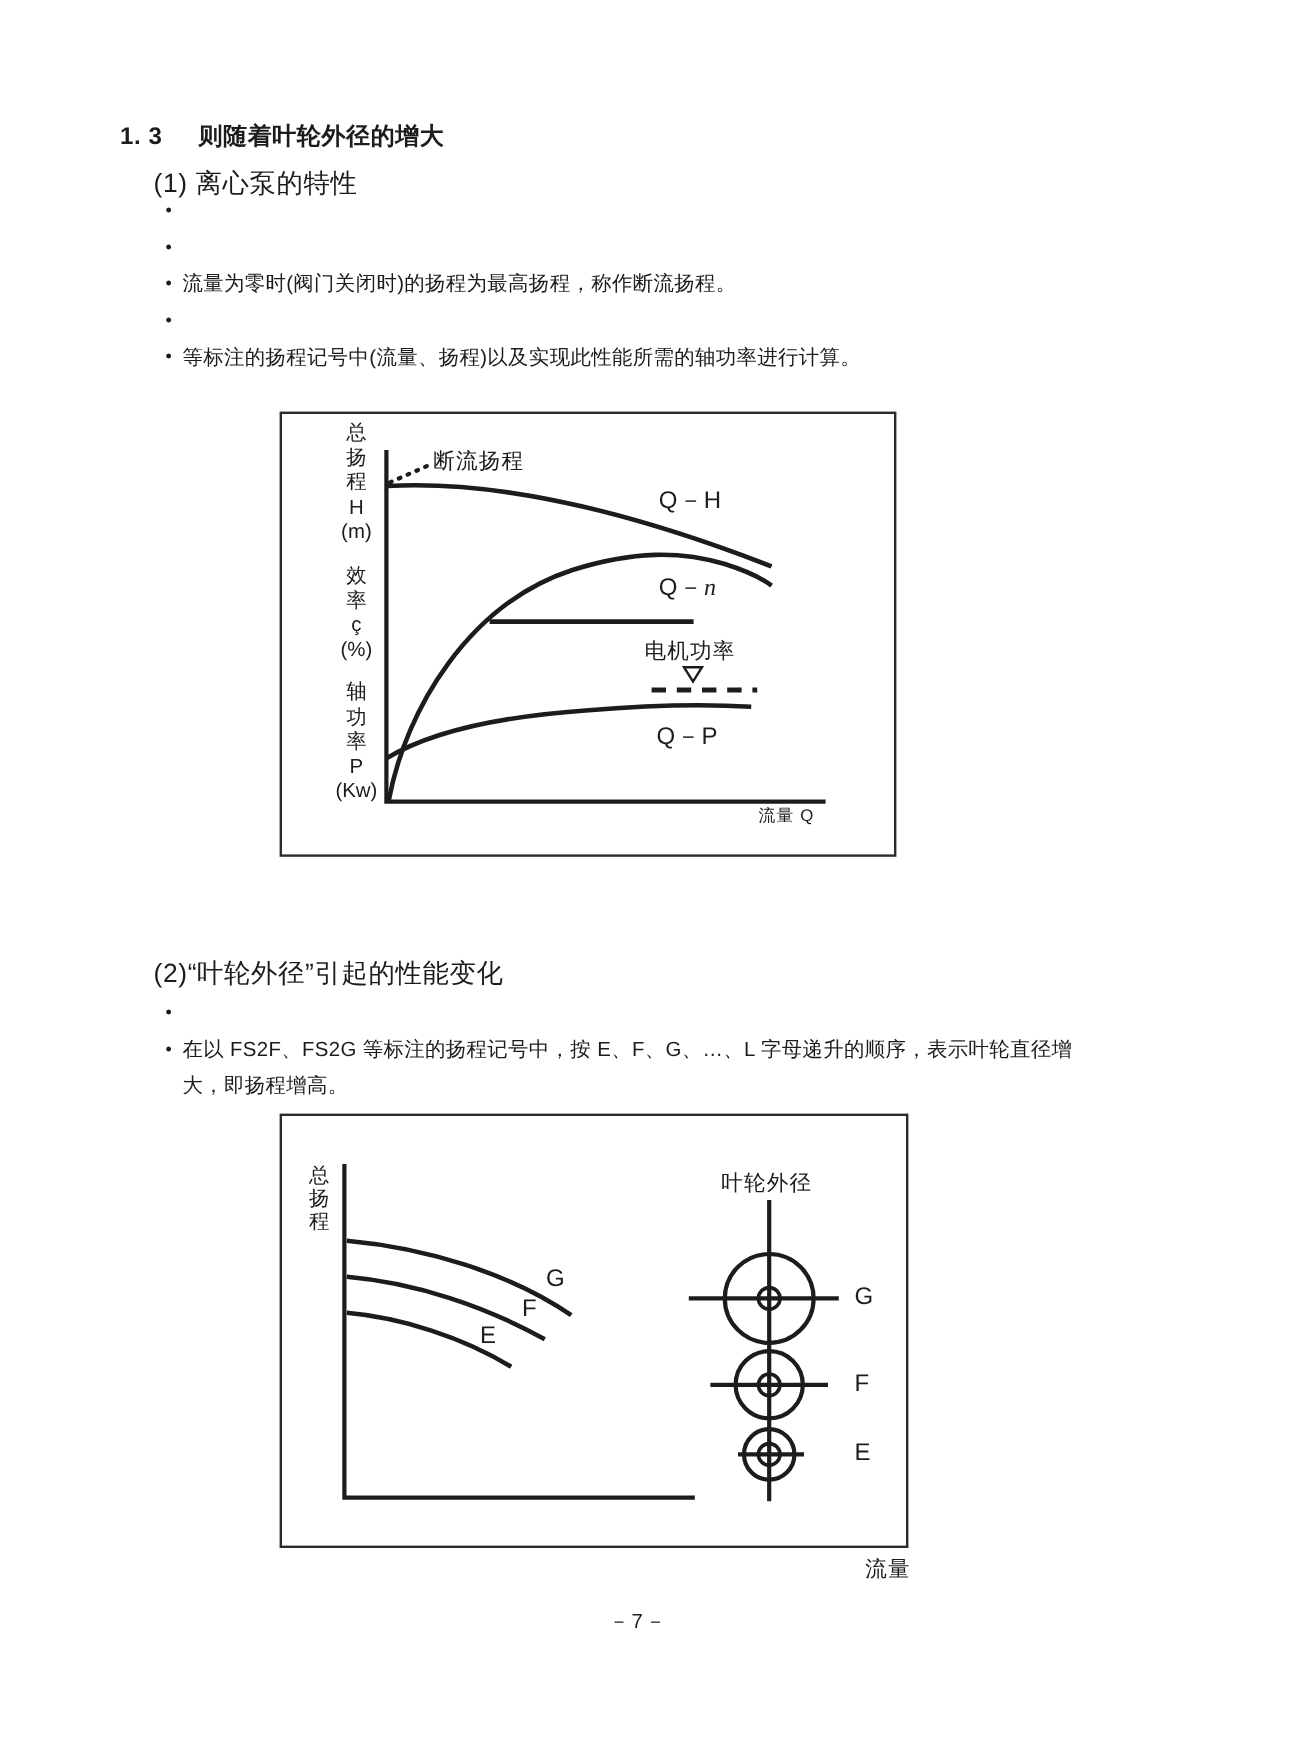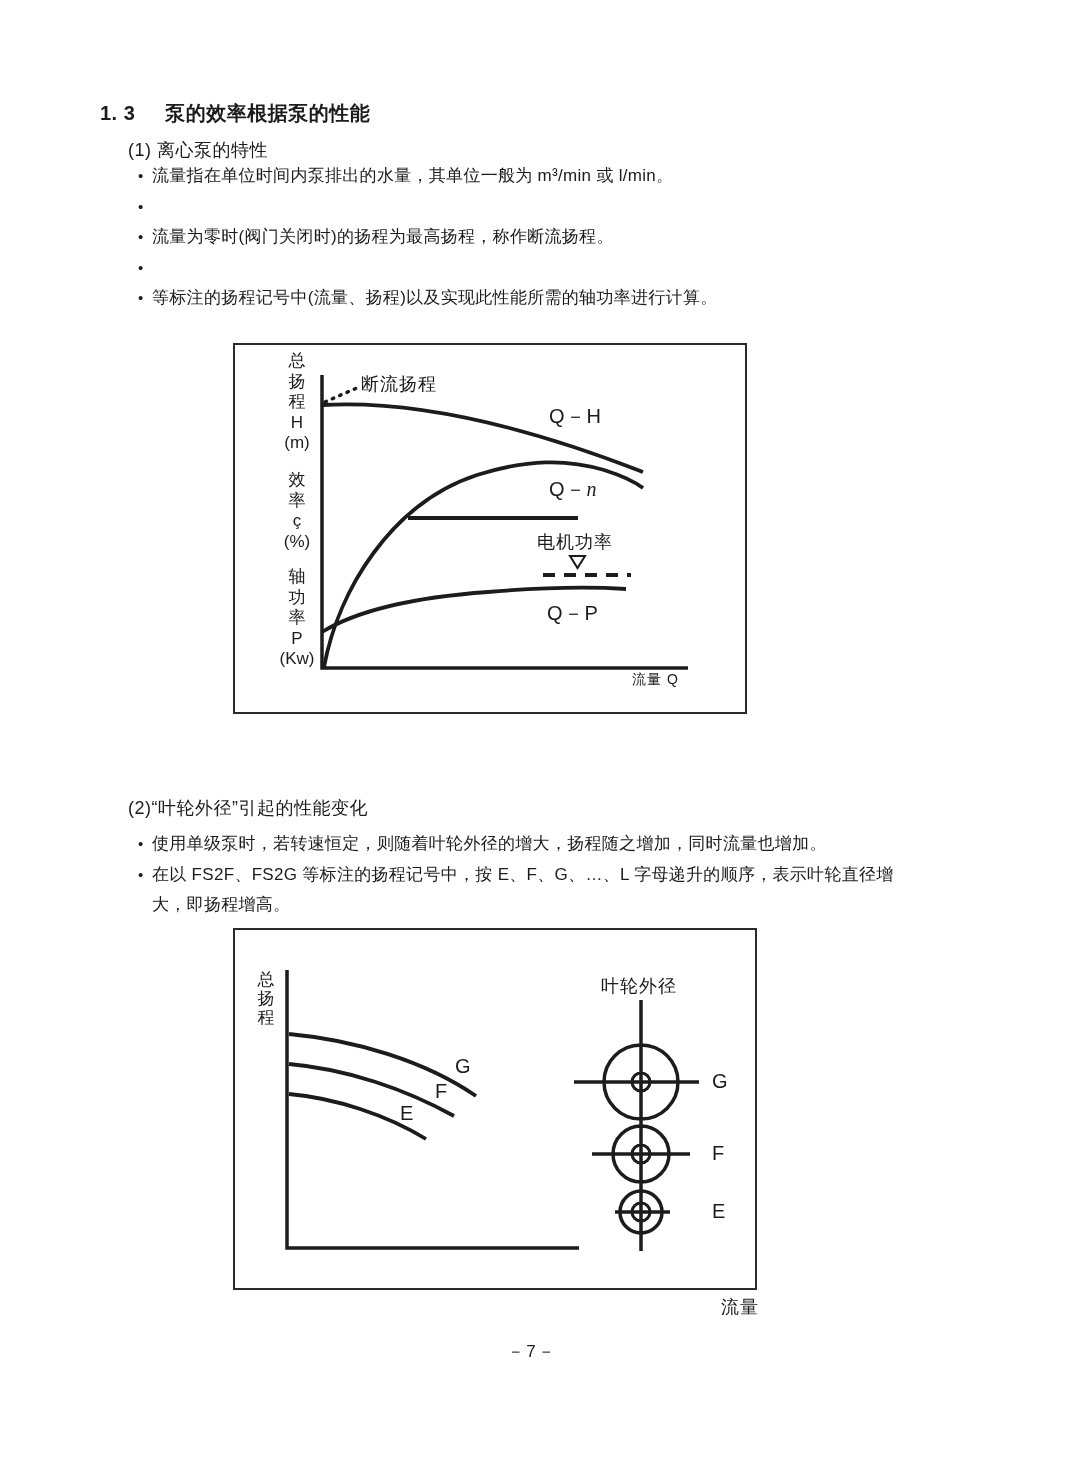--- a/index.html
+++ b/index.html
@@ -5,21 +5,21 @@
   html,body{margin:0;padding:0;}
   body{
     width:1080px;height:1466px;position:relative;background:#ffffff;
     font-family:"Liberation Sans","DejaVu Sans",sans-serif;color:#1c1c1c;
     overflow:hidden;
   }
   .abs{position:absolute;}
   
   .doc-title{left:100px;top:100px;font-size:20px;font-weight:bold;letter-spacing:.5px;white-space:nowrap;}
   .doc-title .num{margin-right:30px;}
-  .sub-heading{font-size:18px;letter-spacing:.5px;white-space:nowrap;}
+  .sub-heading{font-size:22px;letter-spacing:.5px;white-space:nowrap;}
   .sh1{left:128px;top:138px;}
   .sh2{left:128px;top:796px;}
   .bullets{display:block;}
   .b1{left:138px;top:161px;width:900px;}
   .b2{left:138px;top:829px;width:900px;}
   .bullet-row{display:flex;align-items:flex-start;}
   .bullet-row .dot{flex:0 0 14px;font-size:15px;line-height:30.5px;}
   .bullet-row .bt{font-size:17px;line-height:30.5px;white-space:pre-line;letter-spacing:.3px;}
   
   .chart-box{border:2px solid #2b2b2b;background:#fff;box-sizing:border-box;}
@@ -32,29 +32,28 @@
   .clabel .ital{font-style:italic;font-family:"Liberation Serif","DejaVu Serif",serif;}
   .small-note{font-size:18px;white-space:nowrap;letter-spacing:1px;}
   .xlab{font-size:14px;white-space:nowrap;letter-spacing:1px;}
   .flow2{left:721px;top:1295px;font-size:18px;letter-spacing:1px;}
   .page-num{left:482px;top:1340px;width:100px;text-align:center;font-size:17px;letter-spacing:2px;}
 </style>
 </head>
 <body>
 
 <div class="abs doc-title">
-  <span class="num">1. 3</span><span>泵的效率根据泵的性能</span>
+  <span class="num">1. 3</span><span>则随着叶轮外径的增大</span>
 </div>
 
 <div class="abs sub-heading sh1">(1) 离心泵的特性</div>
 
 <div class="abs bullets b1">
   <div class="bullet-row">
     <span class="dot">•</span>
-    <span class="bt">流量指在单位时间内泵排出的水量，其单位一般为 m³/min 或 l/min。</span>
   </div>
   <div class="bullet-row">
     <span class="dot">•</span>
   </div>
   <div class="bullet-row">
     <span class="dot">•</span>
     <span class="bt">流量为零时(阀门关闭时)的扬程为最高扬程，称作断流扬程。</span>
   </div>
   <div class="bullet-row">
     <span class="dot">•</span>
@@ -96,21 +95,20 @@
   <div class="abs small-note" style="left:302px;top:185px;">电机功率</div>
   <div class="abs clabel" style="left:312px;top:255px;text-align:right;">Q－P</div>
   <div class="abs xlab" style="left:397px;top:326px;">流量 Q</div>
 </div>
 
 <div class="abs sub-heading sh2">(2)“叶轮外径”引起的性能变化</div>
 
 <div class="abs bullets b2">
   <div class="bullet-row">
     <span class="dot">•</span>
-    <span class="bt">使用单级泵时，若转速恒定，则随着叶轮外径的增大，扬程随之增加，同时流量也增加。</span>
   </div>
   <div class="bullet-row">
     <span class="dot">•</span>
     <span class="bt">在以 FS2F、FS2G 等标注的扬程记号中，按 E、F、G、…、L 字母递升的顺序，表示叶轮直径增
 大，即扬程增高。</span>
   </div>
 </div>
 
 <div class="abs chart-box box2">
   <svg width="520" height="358" viewBox="0 0 520 358">

